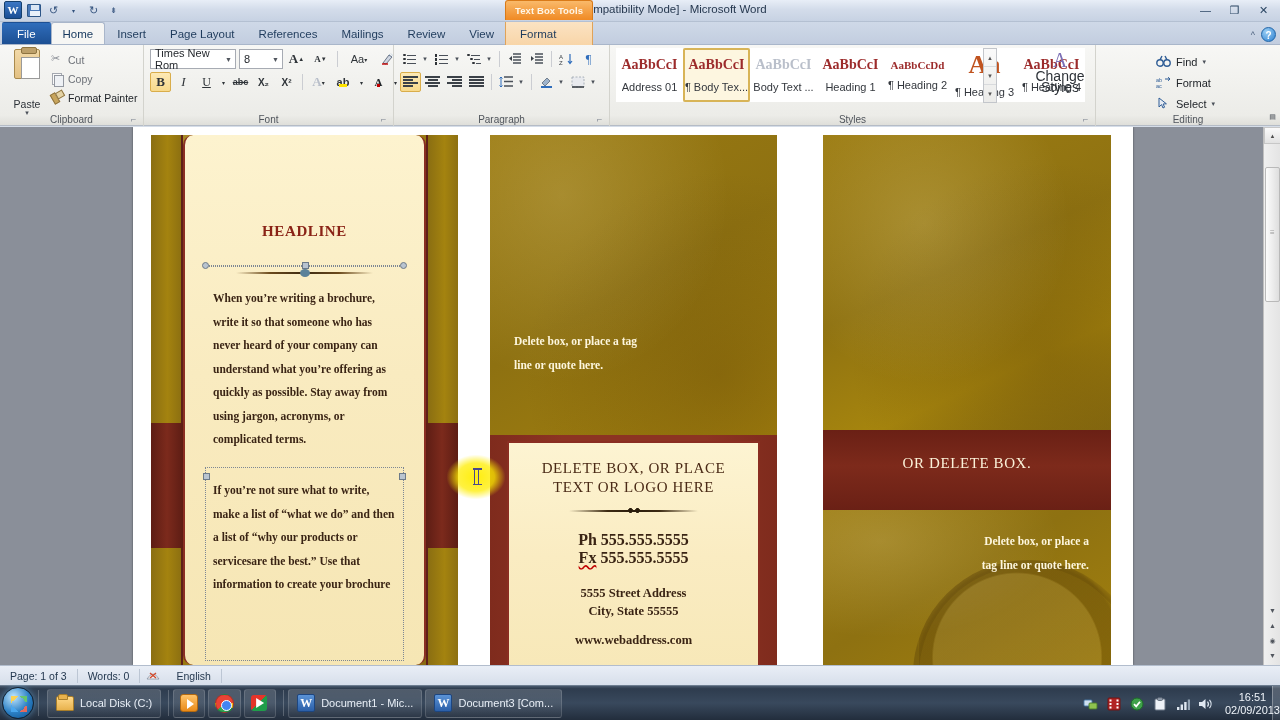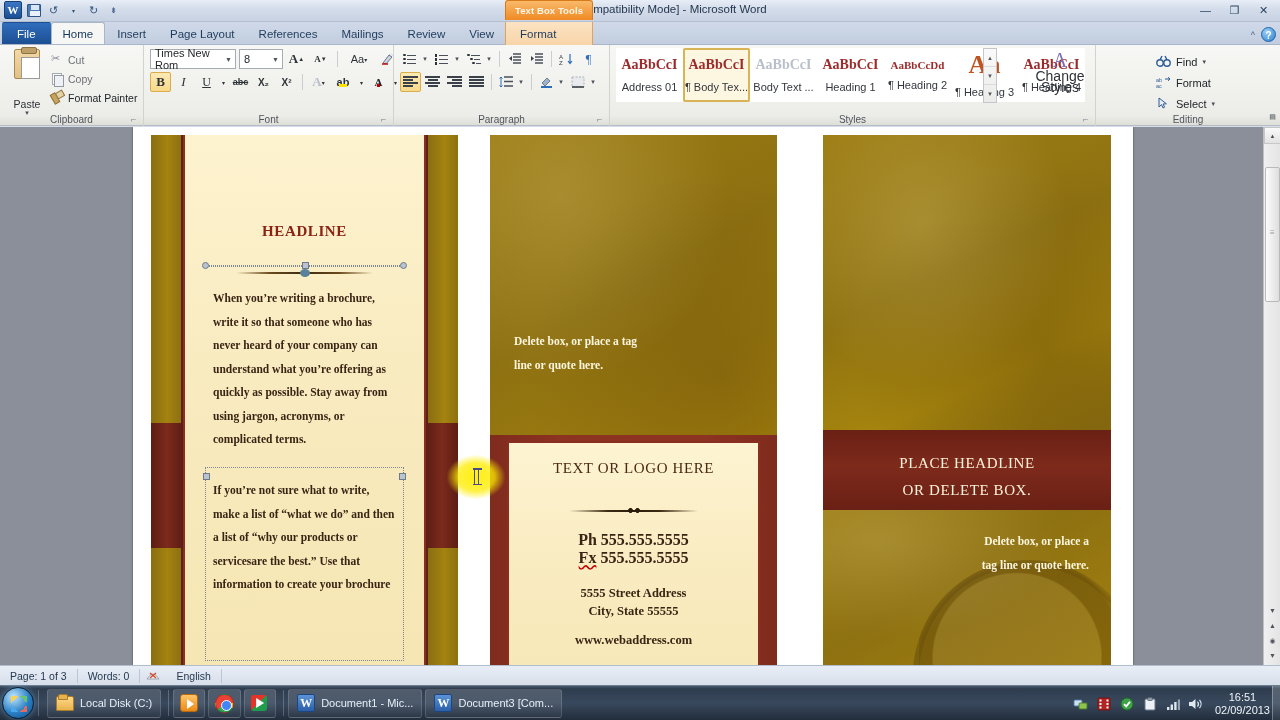--- a/index.html
+++ b/index.html
@@ -205,21 +205,21 @@
   #panel-left .lp-sidebar-r{ right:0; border-left:2px solid #5f2018;}
   #panel-left .lp-redbar-l,#panel-left .lp-redbar-r{
     position:absolute; top:288px; height:125px; width:32px;
     background:linear-gradient(90deg,#5d1d14,#7c2a1c 50%,#5d1d14);
   }
   #panel-left .lp-redbar-l{ left:0; }
   #panel-left .lp-redbar-r{ right:0; }
   .cream{
     position:absolute; left:32px; right:32px; top:0; bottom:0;
     background:linear-gradient(180deg,#fdf3cf 0%,#f9ebc0 45%,#f6e6b4 100%);
-    border-left:2px solid #8a2e22; border-right:2px solid #8a2e22;
+    border-left:2px solid #8a2e22; border-right:2px solid #8a2e22;border-radius:10px;
   }
   .headline-l{
     position:absolute; left:0; right:0; top:88px; text-align:center;
     font-family:"Liberation Serif",serif; font-weight:bold; font-size:15px;
     color:#8a2316; letter-spacing:.6px;
   }
   .divider-orn{
     position:absolute; left:22px; right:22px; top:134px; height:8px;
   }
   .divider-orn:before{
@@ -434,21 +434,21 @@
     background:#4285f4;border:1.5px solid #fff;}
   .ic-pdf{ width:18px;height:18px;position:relative;}
   .ic-pdf:before{content:"";position:absolute;left:0;top:1px;width:16px;height:16px;border-radius:3px;
     background:linear-gradient(135deg,#e4342a 48%,#1f9d4a 48%);}
   .ic-pdf:after{content:"";position:absolute;left:5px;top:4px;width:8px;height:10px;background:#fff;
     clip-path:polygon(0 0,100% 50%,0 100%);}
   .ic-word{ width:18px;height:18px;border-radius:2px;
     background:linear-gradient(180deg,#5b93d6,#2b5fa8); border:1px solid #1d4680;
     color:#fff;font-family:"Liberation Serif",serif;font-weight:bold;font-size:12px;
     display:flex;align-items:center;justify-content:center;}
-  .tray{ position:absolute; right:0; top:0; height:35px; display:flex; align-items:center; gap:7px; padding-right:10px;}
+  .tray{ position:absolute; right:0; top:0; height:35px; display:flex; align-items:center; gap:7px; }
   .tray-ic{ width:16px;height:16px; display:flex;align-items:center;justify-content:center;
     font-size:11px; color:#dfe7f1; }
   .tray-clock{ text-align:center; color:#eef3f9; font-size:11px; line-height:13px; margin-left:4px;}
   .showdesk{ position:absolute; right:0; top:0; width:8px; height:35px;
     background:linear-gradient(180deg,rgba(255,255,255,.2),rgba(255,255,255,.05));
     border-left:1px solid rgba(255,255,255,.3);}
 </style>
 </head>
 <body>
 
@@ -831,40 +831,40 @@
         <div class="body-text" style="top:344px;">If you’re not sure what to write, make a list of “what we do” and then a list of “why our products or servicesare the best.” Use that information to create your brochure</div>
       </div>
     </div>
 
     <div class="panel" id="panel-mid">
       <div class="mp-top"></div>
       <div class="mp-bottom"></div>
       <div class="mp-tagline">Delete box, or place a tag line or quote here.</div>
       <div class="mp-card">
         <div class="mp-card-title">
+          <div>DELETE  BOX, OR PLACE</div>
           <div>TEXT  OR LOGO HERE</div>
         </div>
         <div class="mp-div"></div>
         <div class="mp-contact">
           <div><span>Ph</span>&nbsp;<span>555.555.5555</span></div>
           <div><span class="spellerr">Fx</span>&nbsp;<span>555.555.5555</span></div>
         </div>
         <div class="mp-addr">
           <div>5555 Street Address</div>
           <div>City, State 55555</div>
         </div>
         <div class="mp-web">www.webaddress.com</div>
       </div>
     </div>
 
     <div class="panel" id="panel-right">
       <div class="rp-top"></div>
       <div class="rp-band">
         <div class="rp-headline">
-          <div>PLACE HEADLINE</div>
           <div>OR DELETE BOX.</div>
         </div>
       </div>
       <div class="rp-bottom">
         <div class="rp-medallion"></div>
         <div class="rp-tagline">Delete box, or place a tag line or quote here.</div>
       </div>
     </div>
 
     <div class="cursor-glow"></div>

